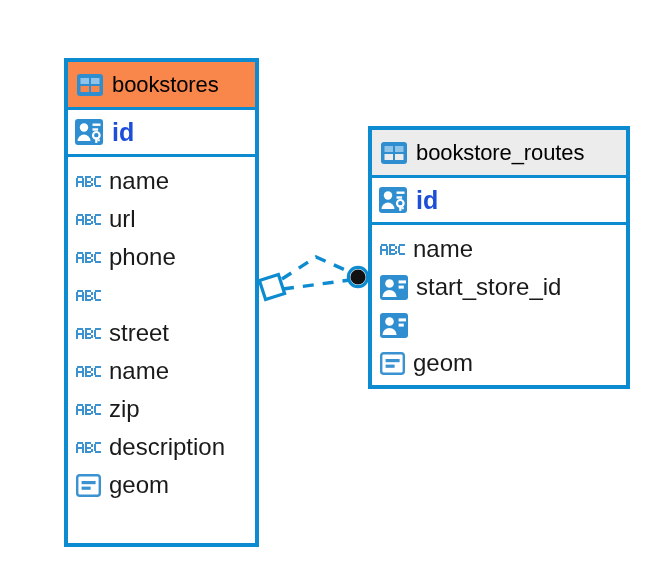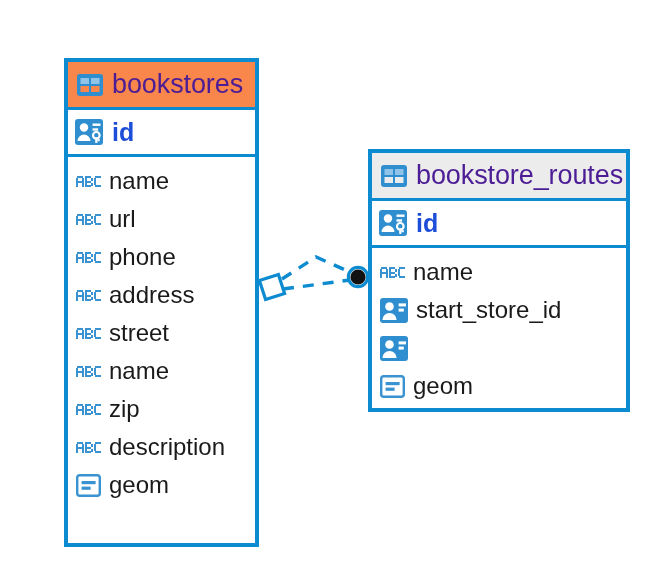--- a/index.html
+++ b/index.html
@@ -37,22 +37,22 @@
     display: flex;
     align-items: center;
     box-sizing: border-box;
     height: 48px;
     padding: 0 8px 0 9px;
     border-bottom: 3px solid #0d8bd0;
   }
   .entity-header.accent  { background: #f9864b; }
   .entity-header.neutral { background: #ececec; }
   .entity-title {
-    font-size: 27px;
-    color: #4c1d95;
+    font-size: 22px;
+    color: #000000;
     letter-spacing: -0.1px;
     white-space: nowrap;
     margin-left: 9px;
   }
 
   .pk-row {
     display: flex;
     align-items: center;
     box-sizing: border-box;
     height: 47px;
@@ -225,21 +225,20 @@
               <rect x="15" y="4" width="2" height="3"></rect>
                 <rect x="15" y="9" width="2" height="3"></rect>
               <rect x="9" y="7" width="6" height="2"></rect>
                 <rect x="9" y="11" width="6" height="2"></rect>
               <rect x="19" y="2" width="6" height="2"></rect>
               <rect x="18" y="4" width="2" height="7"></rect>
               <rect x="19" y="11" width="6" height="2"></rect>
             </g>
           </svg>
         </span>
-        <span class="field-label">address</span>
       </div>
 
       <div class="field-row">
         <span class="icon">
           <svg width="25" height="15" viewBox="0 0 25 15" shape-rendering="crispEdges">
             <g fill="#3a92d1">
               <rect x="1" y="2" width="6" height="2"></rect>
               <rect x="0" y="4" width="2" height="9"></rect>
                 <rect x="6" y="4" width="2" height="9"></rect>
               <rect x="1" y="7" width="6" height="2"></rect>
@@ -335,21 +334,21 @@
             <rect x="5.6" y="7" width="14" height="3.2" fill="#3a92d1"></rect>
             <rect x="5.6" y="12.6" width="9" height="3.2" fill="#3a92d1"></rect>
           </svg>
         </span>
         <span class="field-label">geom</span>
       </div>
 
     </div>
   </div>
 
-  <div class="entity" id="entity-bookstore-routes" style="left:368px; top:149px; width:262px; height:263px;">
+  <div class="entity" id="entity-bookstore-routes" style="left:368px; top:126px; width:262px; height:263px;">
 
     <div class="entity-header neutral">
       <span class="icon">
         <svg width="26" height="22" viewBox="0 0 26 22">
           <rect x="0" y="0" width="26" height="22" rx="3" fill="#2f8ed0"></rect>
           <rect x="3.5" y="4" width="8.5" height="6" fill="#8fc3e8"></rect>
           <rect x="14" y="4" width="8.5" height="6" fill="#8fc3e8"></rect>
           <rect x="3.5" y="12" width="8.5" height="6" fill="#ececec"></rect>
           <rect x="14" y="12" width="8.5" height="6" fill="#ececec"></rect>
         </svg>

